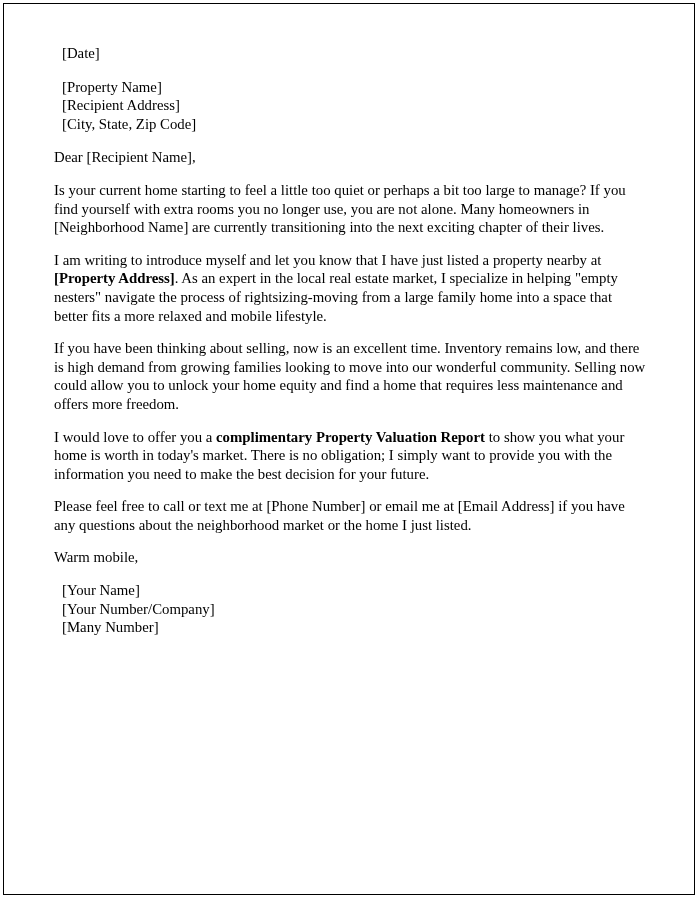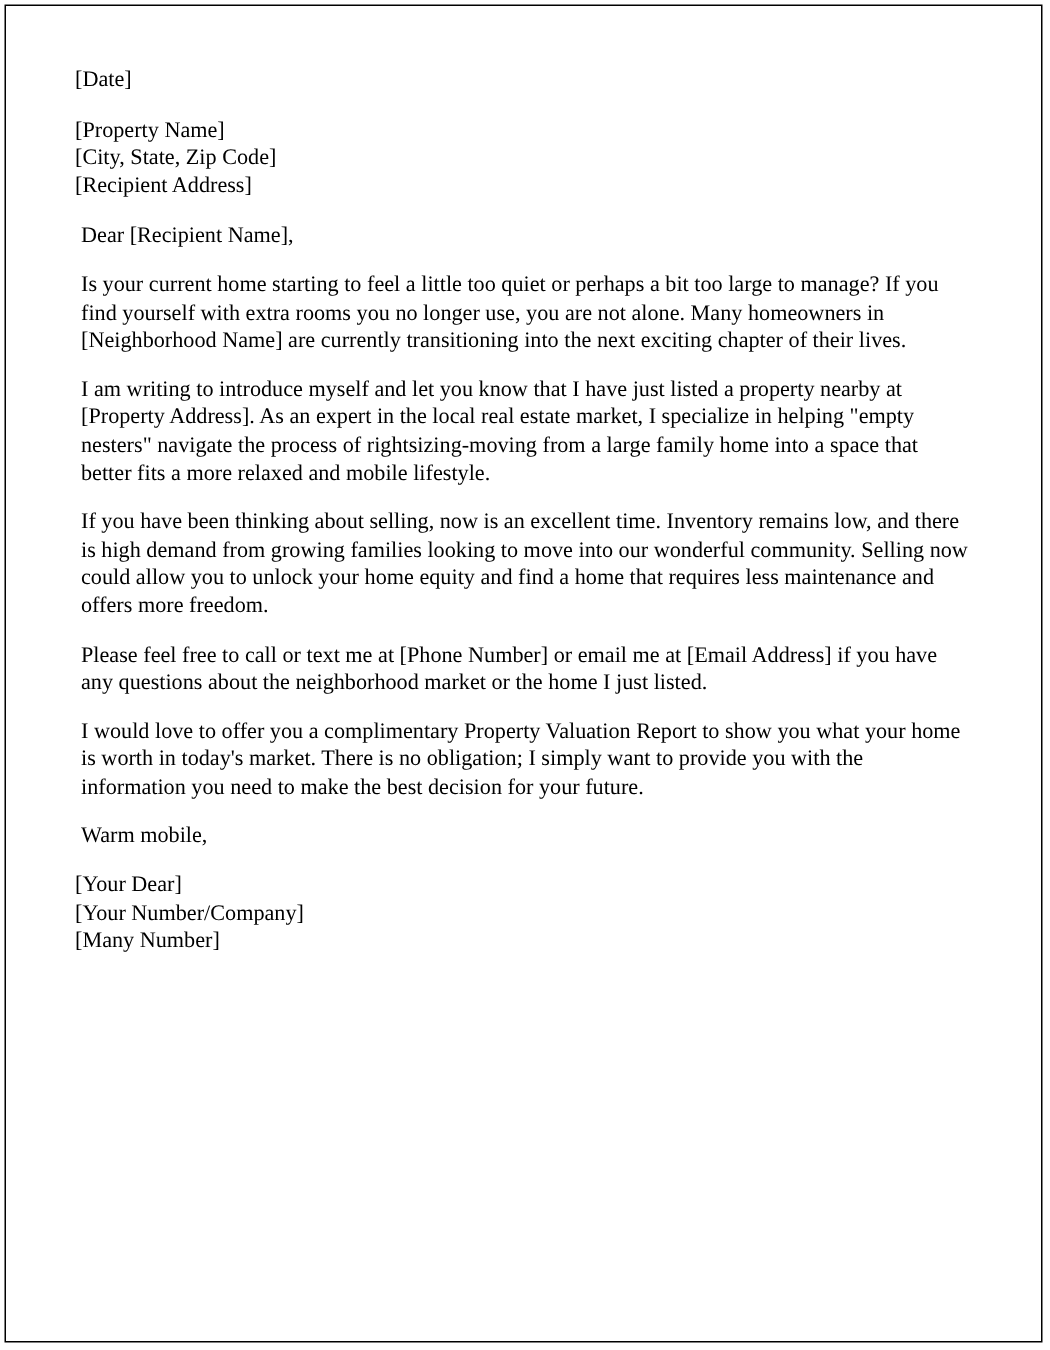--- a/index.html
+++ b/index.html
@@ -21,62 +21,62 @@
     background: #ffffff;
   }
   .content {
     box-sizing: border-box;
     padding: 40px 48px 0 46px;
     color: #000000;
     font-size: 14.8px;
     line-height: 18.6px;
   }
   .block {
-    margin: 0 0 15px 0;
+    margin: 0 0 15px 12px;
   }
   .block p, .block div {
     margin: 0;
   }
   .para {
     margin: 0 0 14px 4px;
   }
   strong {
-    font-weight: normal;
+    font-weight: bold;
   }
 </style>
 </head>
 <body>
 
 <div class="page">
   <div class="content">
 
     <div class="block">
       <p>[Date]</p>
     </div>
 
     <div class="block">
       <div>[Property Name]</div>
+      <div>[Recipient Address]</div>
       <div>[City, State, Zip Code]</div>
-      <div>[Recipient Address]</div>
     </div>
 
     <p class="para">Dear [Recipient Name],</p>
 
     <p class="para">Is your current home starting to feel a little too quiet or perhaps a bit too large to manage? If you find yourself with extra rooms you no longer use, you are not alone. Many homeowners in [Neighborhood Name] are currently transitioning into the next exciting chapter of their lives.</p>
 
     <p class="para"><span>I am writing to introduce myself and let you know that I have just listed a property nearby at </span><strong>[Property Address]</strong><span>. As an expert in the local real estate market, I specialize in helping "empty nesters" navigate the process of rightsizing-moving from a large family home into a space that better fits a more relaxed and mobile lifestyle.</span></p>
 
     <p class="para">If you have been thinking about selling, now is an excellent time. Inventory remains low, and there is high demand from growing families looking to move into our wonderful community. Selling now could allow you to unlock your home equity and find a home that requires less maintenance and offers more freedom.</p>
 
+    <p class="para"><span>I would love to offer you a </span><strong>complimentary Property Valuation Report</strong><span> to show you what your home is worth in today's market. There is no obligation; I simply want to provide you with the information you need to make the best decision for your future.</span></p>
+
     <p class="para">Please feel free to call or text me at [Phone Number] or email me at [Email Address] if you have any questions about the neighborhood market or the home I just listed.</p>
-
-    <p class="para"><span>I would love to offer you a </span><strong>complimentary Property Valuation Report</strong><span> to show you what your home is worth in today's market. There is no obligation; I simply want to provide you with the information you need to make the best decision for your future.</span></p>
 
     <p class="para">Warm mobile,</p>
 
     <div class="block">
-      <div>[Your Dear]</div>
+      <div>[Your Name]</div>
       <div>[Your Number/Company]</div>
       <div>[Many Number]</div>
     </div>
 
   </div>
 </div>
 
 </body></html>

